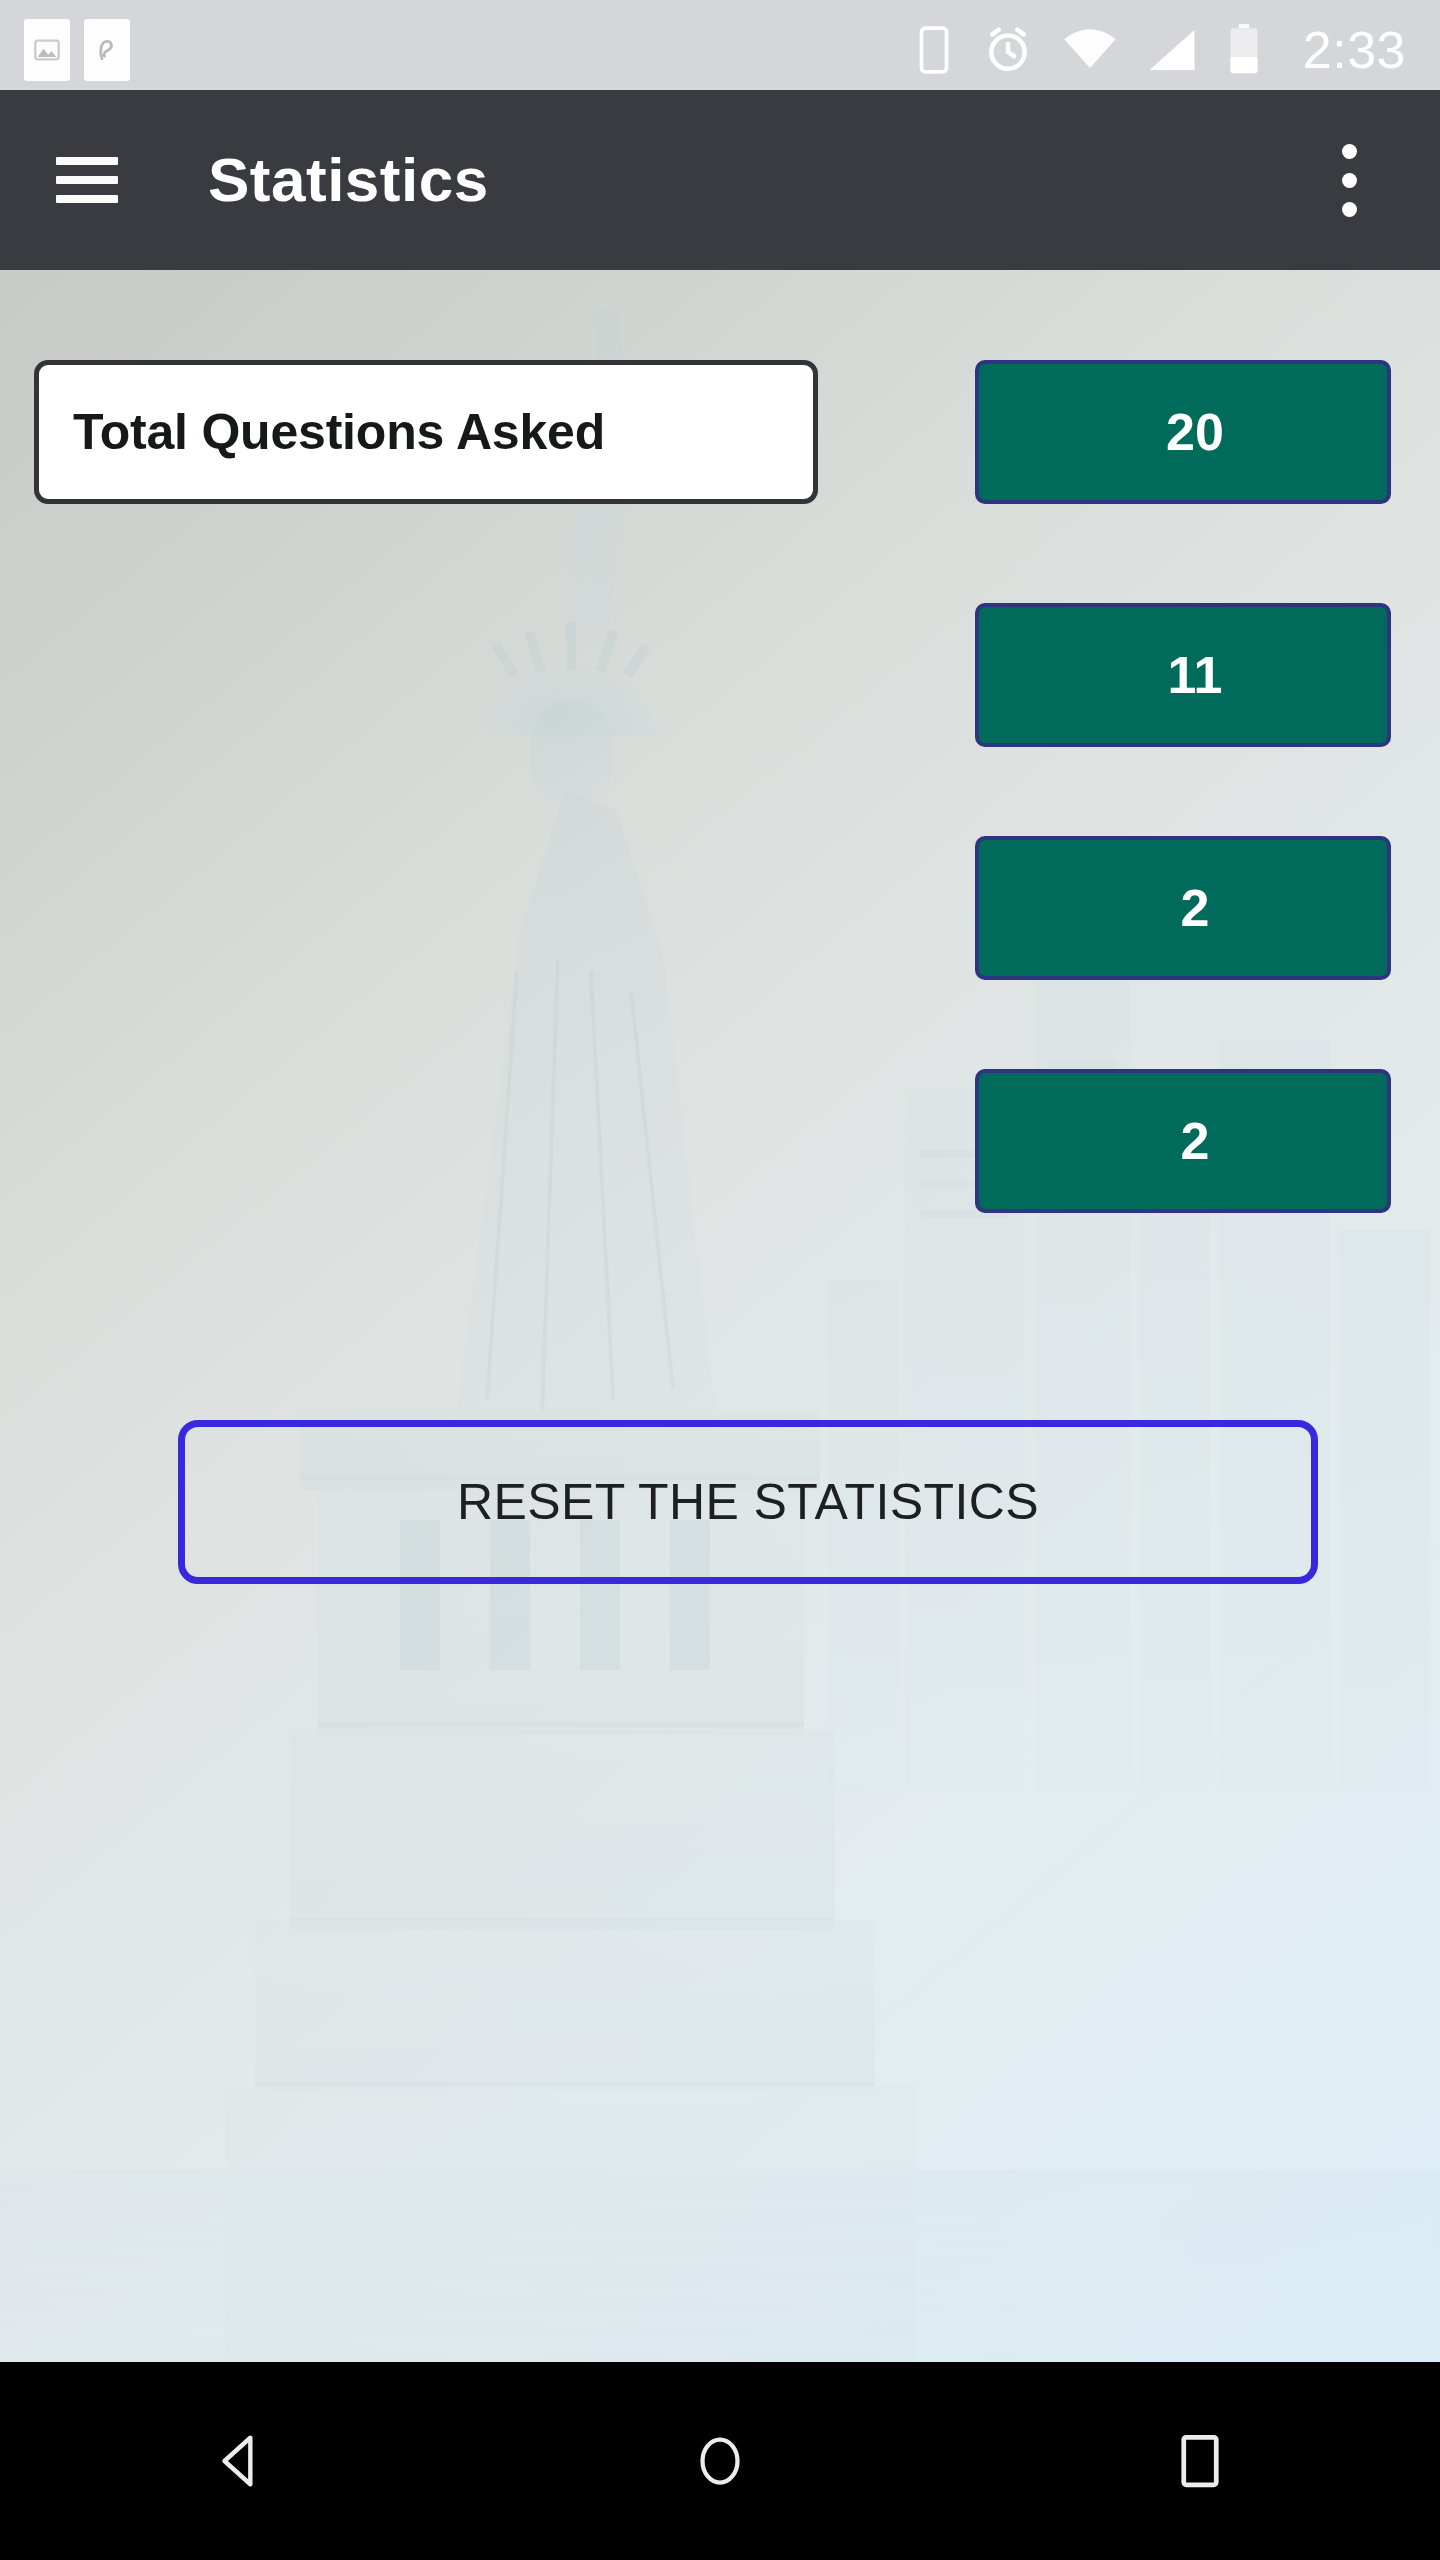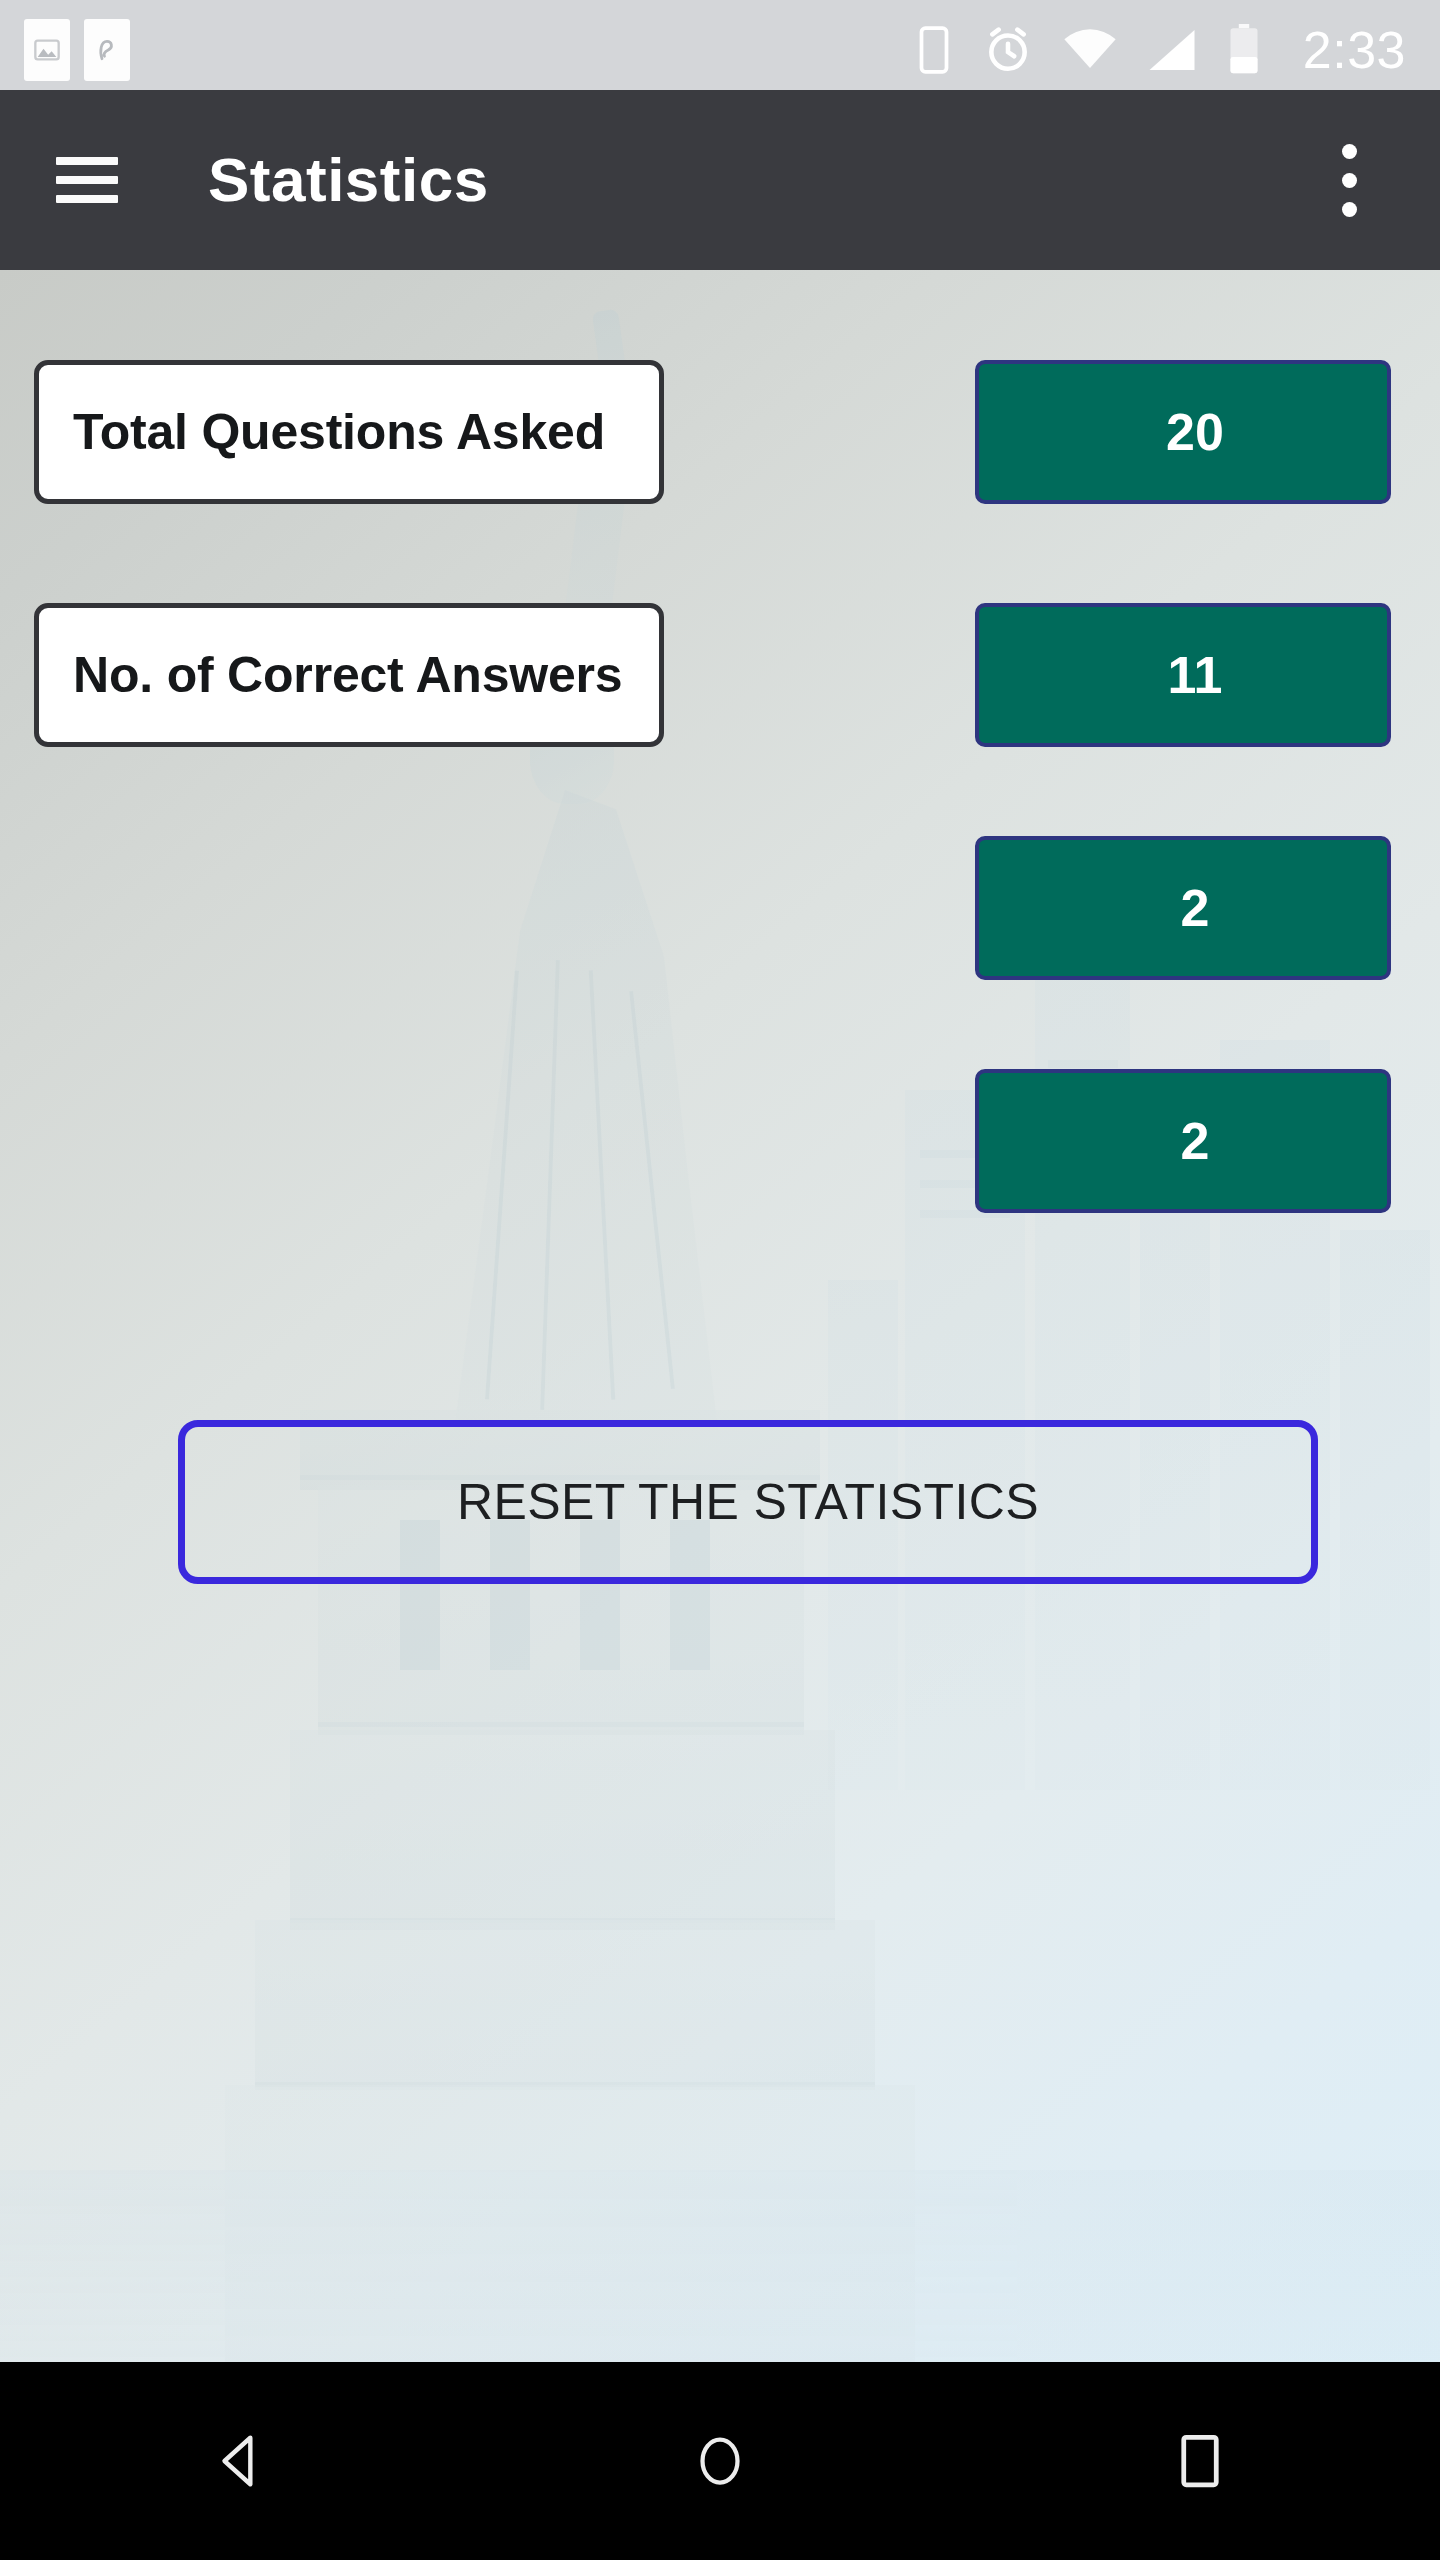--- a/index.html
+++ b/index.html
@@ -118,21 +118,21 @@
 
   .water{
     left:0; top:1900px; width:1440px; height:500px;
     background:linear-gradient(180deg, rgba(205,222,231,.35), rgba(222,238,246,.1));
   }
 
   
   .rows{ position:absolute; top:0; left:0; width:1440px; }
   .row{ position:absolute; left:0; width:1440px; height:144px; }
   .label-card{
-    position:absolute; left:34px; top:0; width:630px; height:144px;
+    position:absolute; left:34px; top:0; width:784px; height:144px;
     background:#ffffff; border:5px solid #333438; border-radius:14px;
     display:flex; align-items:center; padding-left:34px;
   }
   .label-card .txt{
     font-size:50px; font-weight:bold; color:#16181a; letter-spacing:-0.2px;
     line-height:1; white-space:nowrap;
   }
   .value-box{
     position:absolute; left:975px; top:0; width:416px; height:144px;
     background:#006b5b; border:4px solid #2e3580; border-radius:10px;
@@ -285,23 +285,20 @@
       <div class="row" style="top:90px;">
         <div class="label-card">
           <span class="txt">Total Questions Asked</span>
         </div>
         <div class="value-box">
           <span class="num">20</span>
         </div>
       </div>
 
       <div class="row" style="top:333px;">
-        <div class="label-card">
-          <span class="txt">No. of Correct Answers</span>
-        </div>
         <div class="value-box">
           <span class="num">11</span>
         </div>
       </div>
 
       <div class="row" style="top:566px;">
         <div class="value-box">
           <span class="num">2</span>
         </div>
       </div>

